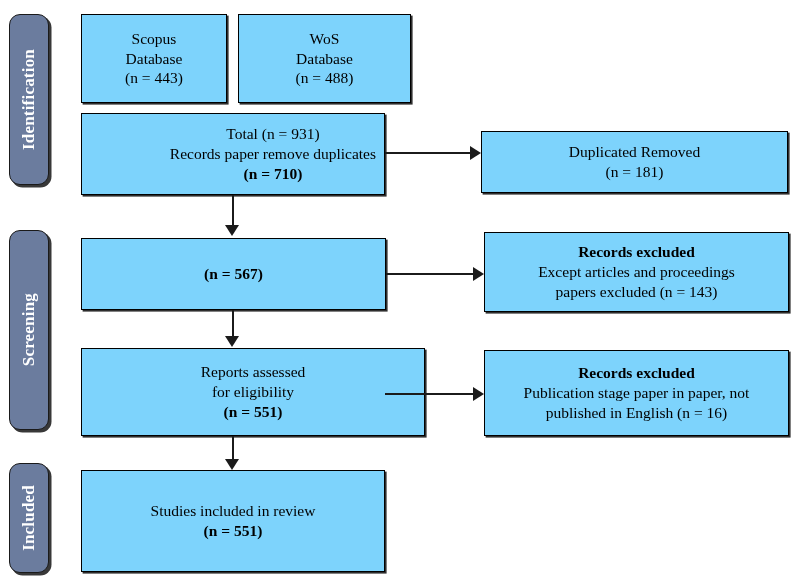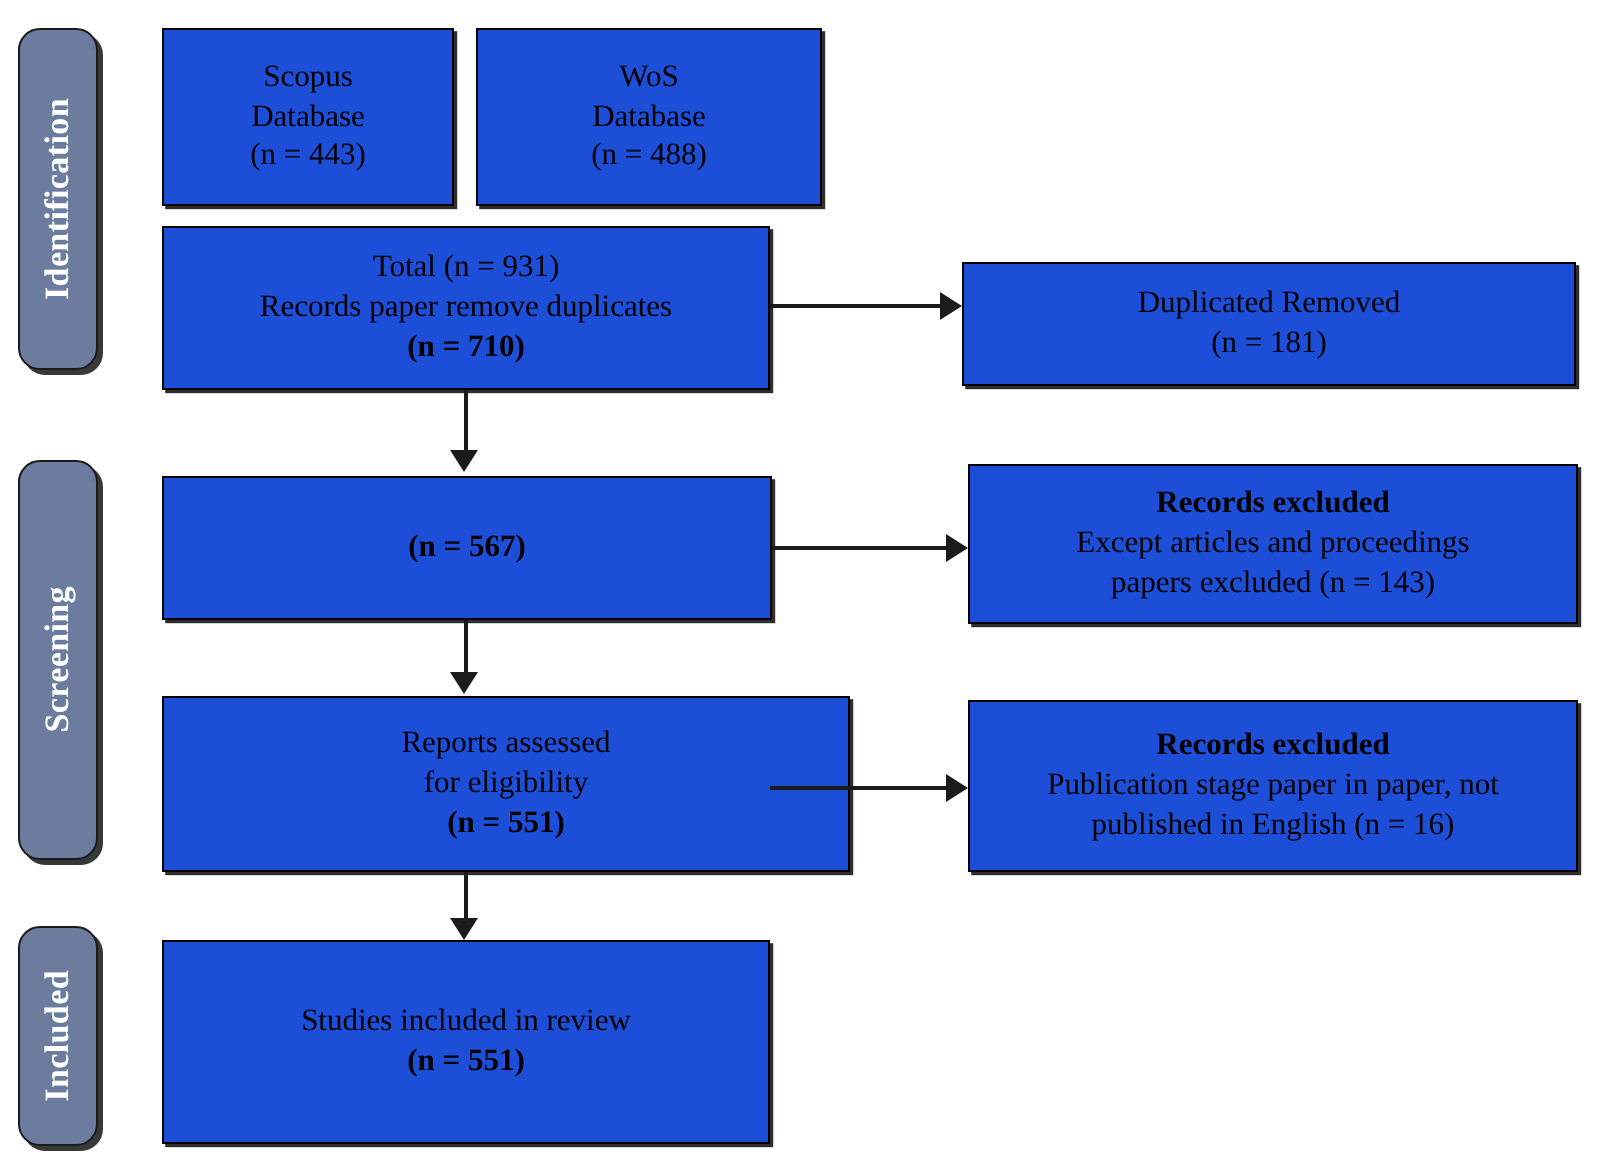--- a/index.html
+++ b/index.html
@@ -27,21 +27,21 @@
     font-size: 17px;
     letter-spacing: 0.2px;
     white-space: nowrap;
     writing-mode: vertical-rl;
     transform: rotate(180deg);
   }
 
   
   .flow-box {
     position: absolute;
-    background: #1d4ed8;
+    background: #7dd3fc;
     border: 1.8px solid #000000;
     box-shadow: 1.6px 1.6px 0 0 rgba(0,0,0,0.82);
     display: flex;
     align-items: center;
     justify-content: center;
     text-align: center;
     padding: 4px 8px;
   }
   .flow-box .box-text { line-height: 1.28; font-size: 15.5px; color: #000; }
   .flow-box .line { display: block; white-space: nowrap; }
@@ -90,21 +90,21 @@
   </div>
 
   <div class="flow-box" style="left:238px; top:14px; width:173px; height:89px;">
     <div class="box-text">
       <span class="line">WoS</span>
       <span class="line">Database</span>
       <span class="line">(n = 488)</span>
     </div>
   </div>
 
-  <div class="flow-box" style="left:81px; top:113px; width:304px; height:82px;">
+  <div class="flow-box" style="left:81px; top:113px; width:304px; height:82px;justify-content:flex-end;">
     <div class="box-text">
       <span class="line">Total (n = 931)</span>
       <span class="line">Records paper remove duplicates</span>
       <span class="line bold">(n = 710)</span>
     </div>
   </div>
 
   <div class="conn conn-h" style="left:385px; top:152px; width:86px;"></div>
   <div class="arrow-right" style="left:470px; top:146px;"></div>
 

